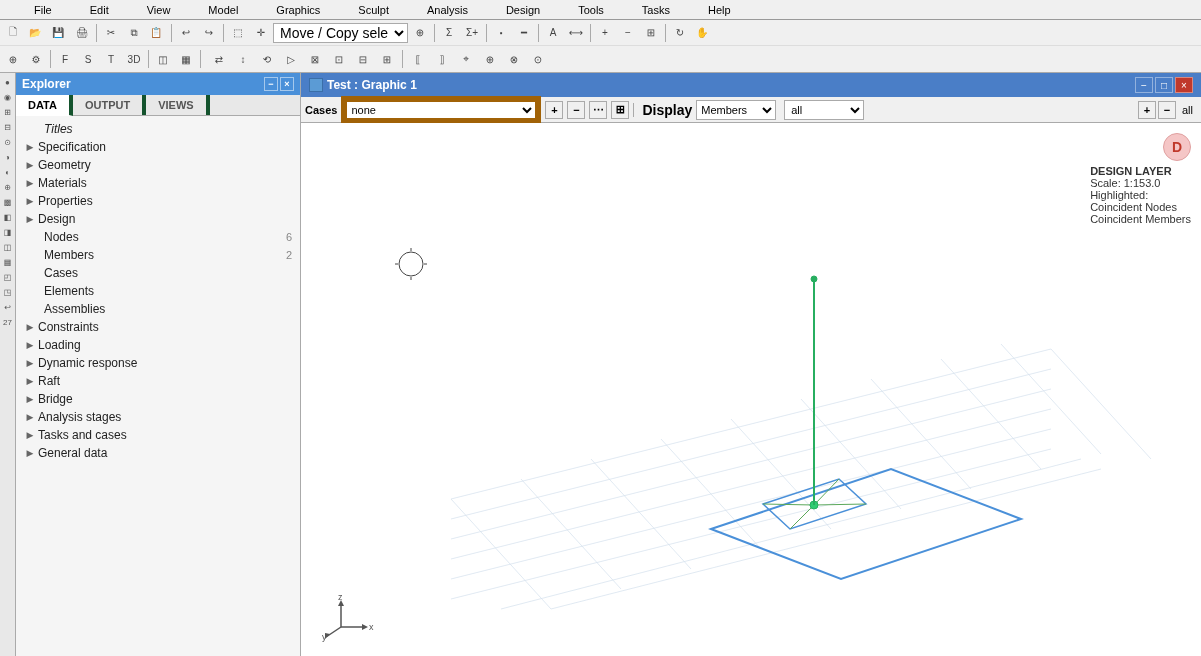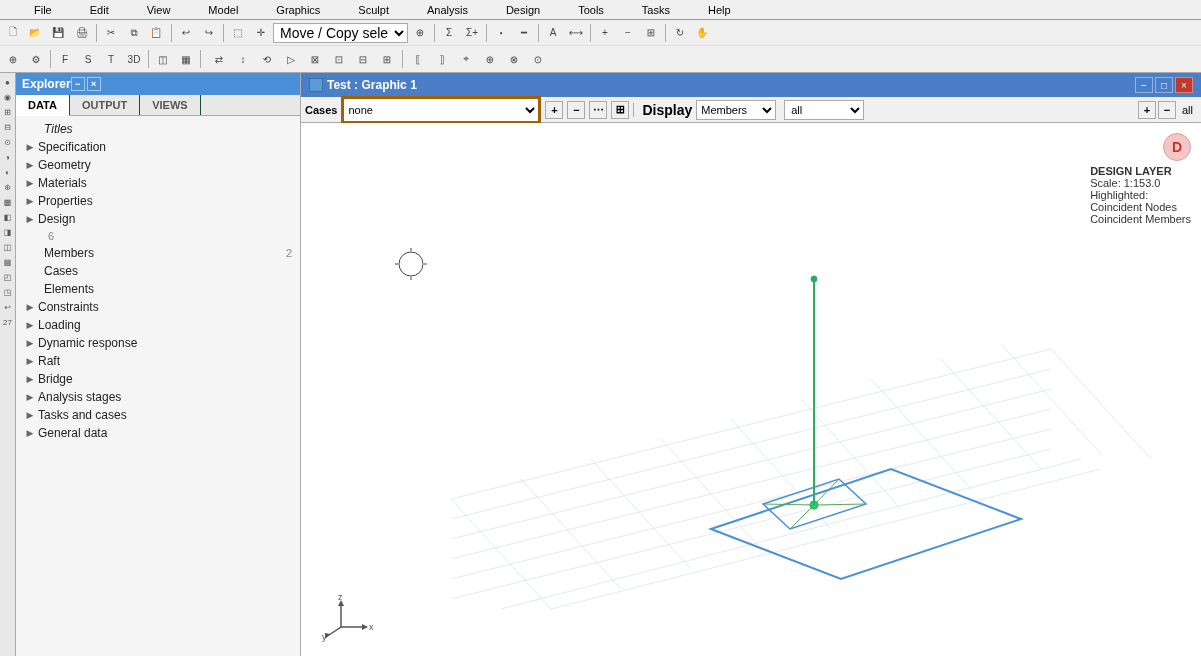--- a/index.html
+++ b/index.html
@@ -14,45 +14,45 @@
 
     
     .main-layout { display: flex; height: calc(656px - 64px); }
 
     
     .icon-bar { width: 16px; background: #e8e8e8; border-right: 1px solid #aaa; display: flex; flex-direction: column; align-items: center; padding-top: 2px; gap: 1px; }
     .icon-bar-btn { width: 14px; height: 14px; display: flex; align-items: center; justify-content: center; font-size: 8px; cursor: pointer; color: #555; }
 
     
     .explorer { width: 285px; background: #f5f5f5; border-right: 1px solid #aaa; display: flex; flex-direction: column; }
-    .explorer-titlebar { display: flex; align-items: center; justify-content: flex-start; background: #4a90d9; color: white; padding: 2px 6px; height: 22px; font-size: 12px; font-weight: bold; }
+    .explorer-titlebar { display: flex; align-items: center; justify-content: space-between; background: #4a90d9; color: white; padding: 2px 6px; height: 22px; font-size: 12px; font-weight: bold; }
     .explorer-titlebar-btns { display: flex; gap: 2px; }
     .titlebar-btn { width: 14px; height: 14px; display: flex; align-items: center; justify-content: center; font-size: 9px; cursor: pointer; border: 1px solid rgba(255,255,255,0.5); color: white; }
     .explorer-tabs { display: flex; border-bottom: 1px solid #aaa; background: #e8e8e8; }
-    .explorer-tab { padding: 4px 12px; cursor: pointer; font-size: 11px; font-weight: bold; color: #555; border-right: 1px solid #14532d; }
+    .explorer-tab { padding: 4px 12px; cursor: pointer; font-size: 11px; font-weight: bold; color: #555; border-right: 4px solid #14532d; }
     .explorer-tab.active { background: white; color: #000; border-bottom: 1px solid white; margin-bottom: -1px; }
     .explorer-content { flex: 1; overflow-y: auto; padding: 4px 0; }
     .tree-item { display: flex; align-items: center; padding: 2px 8px 2px 16px; cursor: pointer; font-size: 12px; color: #222; }
     .tree-item.has-arrow { padding-left: 8px; }
     .tree-item .arrow { width: 12px; height: 12px; display: inline-flex; align-items: center; justify-content: center; font-size: 9px; color: #666; margin-right: 2px; }
     .tree-item .label { flex: 1; }
     .tree-item .count { color: #888; font-size: 11px; margin-left: 4px; }
 
     
     .graphic-area { flex: 1; display: flex; flex-direction: column; background: #d4d0c8; }
     .graphic-titlebar { display: flex; align-items: center; justify-content: space-between; background: #4a7ec7; color: white; padding: 2px 8px; height: 24px; }
     .graphic-title { font-size: 12px; font-weight: bold; display: flex; align-items: flex-start; gap: 4px; }
     .graphic-title-icon { width: 14px; height: 14px; background: #5b9bd5; border: 1px solid #3a6ea8; display: inline-block; }
     .graphic-titlebar-btns { display: flex; gap: 2px; }
     .win-btn { width: 18px; height: 16px; display: flex; align-items: center; justify-content: center; font-size: 10px; cursor: pointer; border: 1px solid rgba(255,255,255,0.4); color: white; }
     .win-btn.close { background: #c0392b; }
 
     .cases-bar { display: flex; align-items: center; background: #f0f0f0; border-bottom: 1px solid #aaa; padding: 2px 4px; gap: 4px; height: 26px; }
     .cases-label { font-size: 11px; font-weight: bold; }
-    .cases-select { height: 28px; font-size: 11px; border: 3px solid #a16207; background: white; min-width: 200px; }
+    .cases-select { height: 28px; font-size: 11px; border: 6px solid #a16207; background: white; min-width: 200px; }
     .cases-btn { width: 18px; height: 18px; display: flex; align-items: center; justify-content: center; border: 1px solid #aaa; background: #f0f0f0; cursor: pointer; font-size: 11px; font-weight: bold; }
     .cases-sep { width: 1px; height: 14px; background: #aaa; }
     .display-label { font-size: 14px; font-weight: bold; margin-left: 4px; }
     .display-select { height: 20px; font-size: 11px; border: 1px solid #aaa; background: white; width: 80px; }
     .all-input { height: 20px; font-size: 11px; border: 1px solid #aaa; background: white; width: 80px; margin-left: 4px; padding: 0 2px; }
     .all-controls { display: flex; align-items: center; gap: 2px; margin-left: auto; }
     .all-btn { width: 18px; height: 18px; display: flex; align-items: center; justify-content: center; border: 1px solid #aaa; background: #f0f0f0; cursor: pointer; font-size: 11px; font-weight: bold; }
     .all-text { font-size: 11px; margin: 0 4px; }
 
     
@@ -214,36 +214,40 @@
         <span class="arrow">▶</span>
         <span class="label">Properties</span>
       </div>
 
       <div class="tree-item has-arrow">
         <span class="arrow">▶</span>
         <span class="label">Design</span>
       </div>
 
       <div class="tree-item" style="padding-left:28px;">
+        <span class="label">Nodes</span>
         <span class="count">6</span>
       </div>
 
       <div class="tree-item" style="padding-left:28px;">
         <span class="label">Members</span>
         <span class="count">2</span>
       </div>
 
       <div class="tree-item" style="padding-left:28px;">
         <span class="label">Cases</span>
       </div>
 
       <div class="tree-item" style="padding-left:28px;">
         <span class="label">Elements</span>
       </div>
 
+      <div class="tree-item" style="padding-left:28px;">
+        <span class="label">Assemblies</span>
+      </div>
 
       <div class="tree-item has-arrow">
         <span class="arrow">▶</span>
         <span class="label">Constraints</span>
       </div>
 
       <div class="tree-item has-arrow">
         <span class="arrow">▶</span>
         <span class="label">Loading</span>
       </div>

